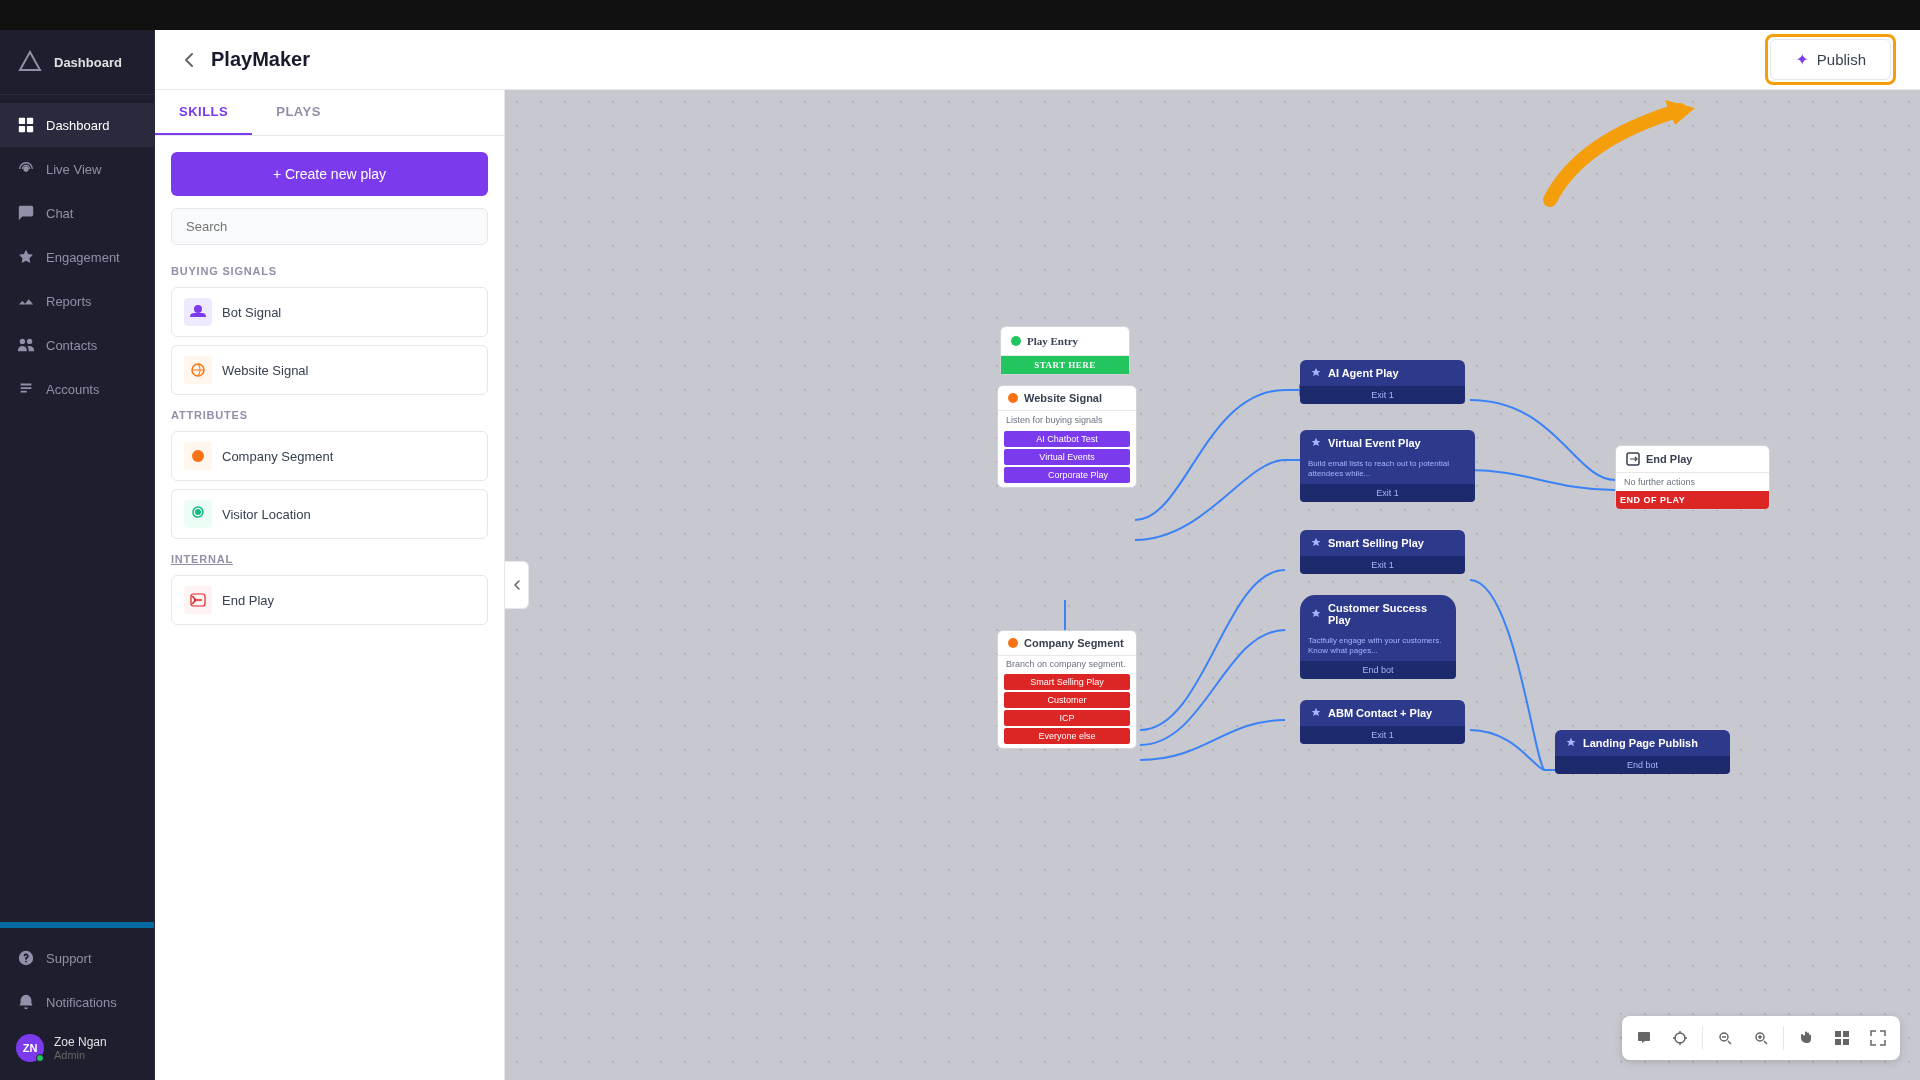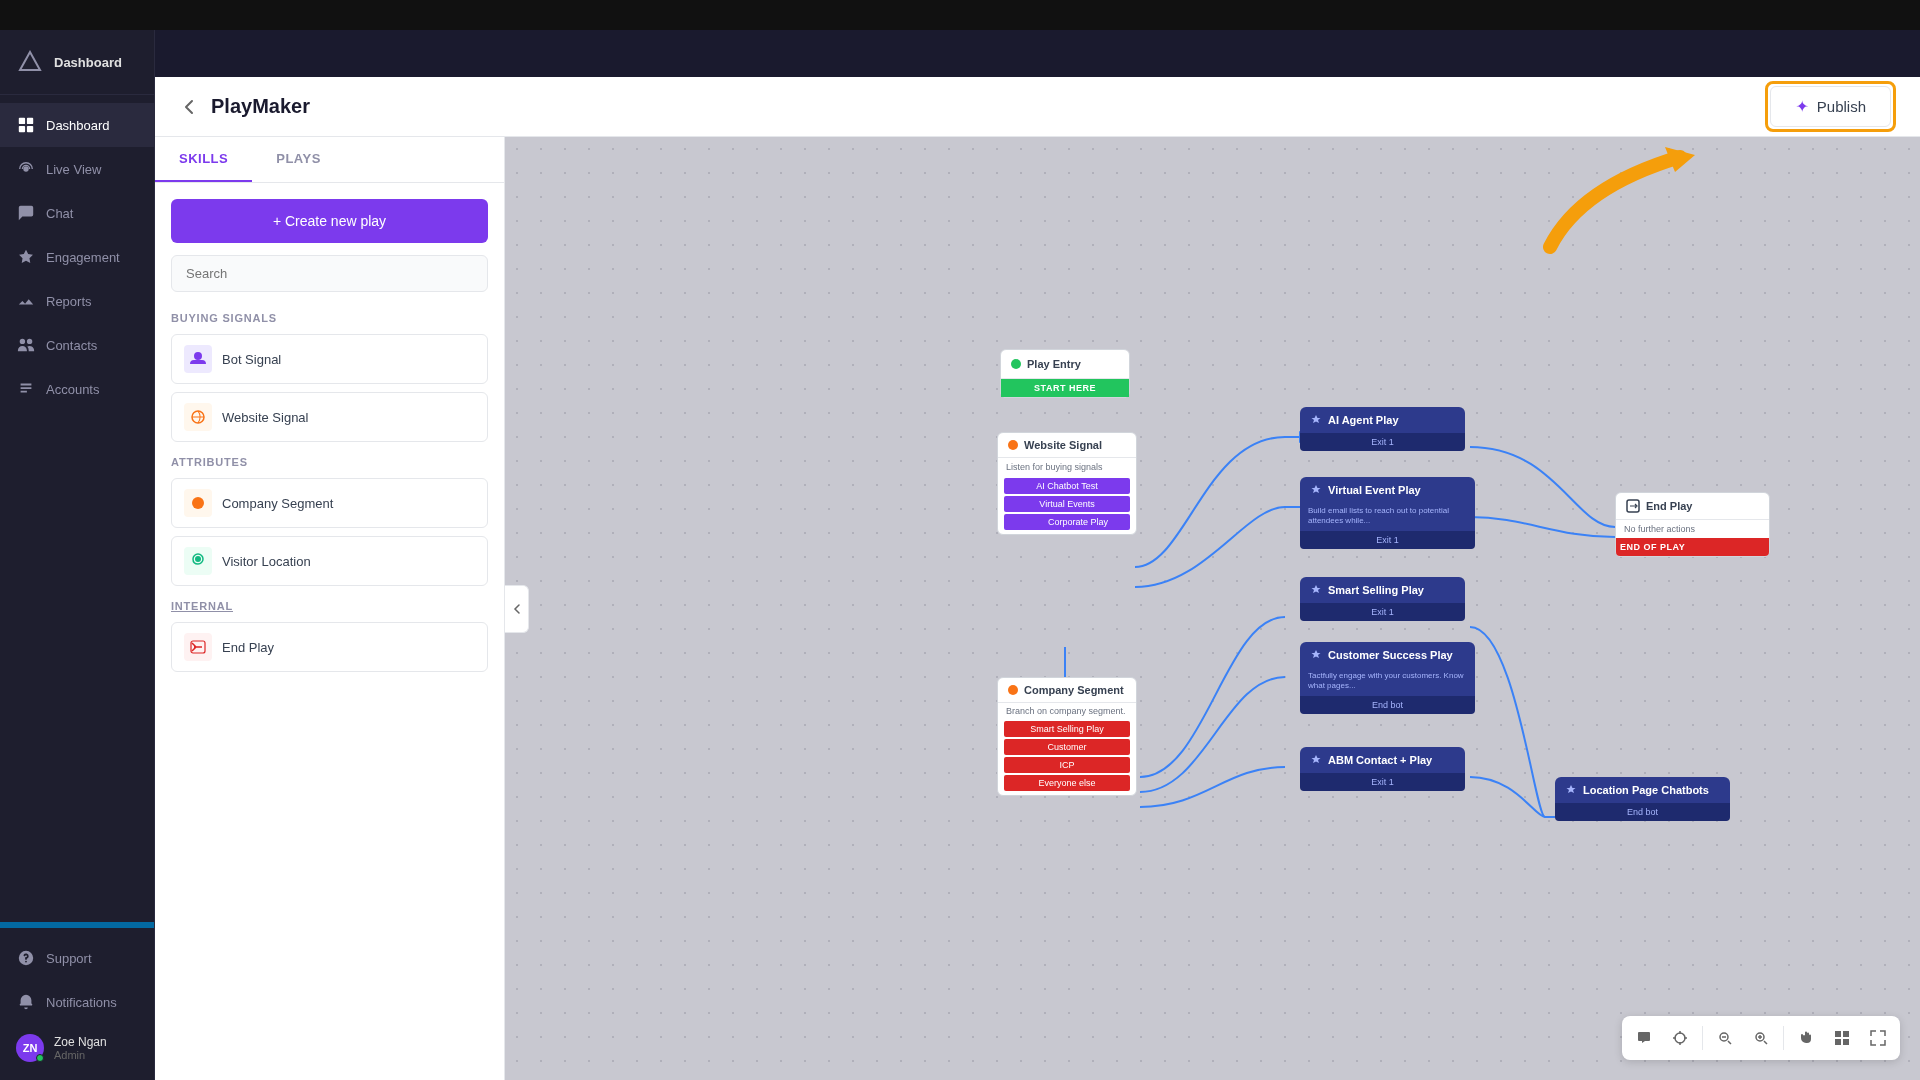--- a/index.html
+++ b/index.html
@@ -27,21 +27,21 @@
     .user-avatar { width: 28px; height: 28px; border-radius: 50%; background: #7c3aed; display: flex; align-items: center; justify-content: center; color: white; font-size: 11px; font-weight: 600; flex-shrink: 0; position: relative; }
     .user-avatar-dot { width: 8px; height: 8px; background: #22c55e; border-radius: 50%; position: absolute; bottom: 0; right: 0; border: 1px solid #1e1e2e; }
     .user-info { display: flex; flex-direction: column; }
     .user-name { color: #e0e0e0; font-size: 12px; font-weight: 500; }
     .user-role { color: #666; font-size: 11px; }
 
     
     .main { flex: 1; display: flex; flex-direction: column; overflow: hidden; }
 
     
-    .header { height: 60px; background: #fff; display: flex; align-items: center; padding: 0 24px; border-bottom: 1px solid #e5e7eb; gap: 12px; margin-top: 47px; }
+    .header { height: 60px; background: #fff; display: flex; align-items: center; padding: 0 24px; border-bottom: 1px solid #e5e7eb; gap: 12px; }
     .back-btn { color: #666; cursor: pointer; display: flex; align-items: center; }
     .header-title { font-size: 20px; font-weight: 600; color: #1a1a2e; }
     .header-spacer { flex: 1; }
     .publish-btn-wrapper { position: relative; border: 3px solid #fbbf24; border-radius: 8px; padding: 2px; }
     .publish-btn { background: #fff; border: 1px solid #e5e7eb; border-radius: 6px; padding: 10px 24px; display: flex; align-items: center; gap: 8px; cursor: pointer; font-size: 15px; font-weight: 500; color: #374151; }
     .publish-icon { color: #7c3aed; font-size: 16px; }
 
     
     .content { flex: 1; display: flex; overflow: hidden; }
 
@@ -365,21 +365,21 @@
 
           <path d="M 965 310 C 1050 310 1070 390 1110 390" stroke="#3b82f6" stroke-width="2" fill="none"></path>
 
           <defs>
             <marker id="arrowblue" markerWidth="6" markerHeight="6" refX="3" refY="3" orient="auto">
               <path d="M0,0 L0,6 L6,3 z" fill="#3b82f6"></path>
             </marker>
           </defs>
         </svg>
 
-        <div class="node node-play-entry" style="left:495px; top:212px;">
+        <div class="node node-play-entry" style="left:495px; top:236px;font-family:Liberation Serif, serif;">
           <div class="node-header">
             <div class="node-icon-dot dot-green"></div>
             <span class="node-title">Play Entry</span>
           </div>
           <div class="node-start-bar">START HERE</div>
         </div>
 
         <div class="node node-signal" style="left:492px; top:295px;">
           <div class="node-signal-header">
             <div class="node-icon-dot dot-orange"></div>
@@ -415,21 +415,21 @@
         <div class="node node-play" style="left:795px; top:440px;">
           <div class="node-play-header">
             <svg width="12" height="12" viewBox="0 0 12 12" fill="#a5b4fc" style="flex-shrink:0">
                 <path d="M6 1l1.5 3h3l-2.5 2 1 3L6 7.5 3 9l1-3L1.5 4h3z"></path>
               </svg>
             <span class="node-play-title">Smart Selling Play</span>
           </div>
           <div class="node-play-exit">Exit 1</div>
         </div>
 
-        <div class="node node-play" style="left:795px; top:505px; width:175px;">
+        <div class="node node-play" style="left:795px; top:505px; width:156px;border-radius:15px;">
           <div class="node-play-header">
             <svg width="12" height="12" viewBox="0 0 12 12" fill="#a5b4fc" style="flex-shrink:0">
                 <path d="M6 1l1.5 3h3l-2.5 2 1 3L6 7.5 3 9l1-3L1.5 4h3z"></path>
               </svg>
             <span class="node-play-title">Customer Success Play</span>
           </div>
           <div class="node-play-desc">Tactfully engage with your customers. Know what pages...</div>
           <div class="node-play-exit">End bot</div>
         </div>
 
@@ -465,21 +465,21 @@
           </div>
           <div class="node-end-desc">No further actions</div>
           <div class="node-end-bar">END OF PLAY</div>
         </div>
 
         <div class="node node-play" style="left:1050px; top:640px; width:175px;">
           <div class="node-play-header">
             <svg width="12" height="12" viewBox="0 0 12 12" fill="#a5b4fc" style="flex-shrink:0">
                 <path d="M6 1l1.5 3h3l-2.5 2 1 3L6 7.5 3 9l1-3L1.5 4h3z"></path>
               </svg>
-            <span class="node-play-title">Location Page Chatbots</span>
+            <span class="node-play-title">Landing Page Publish</span>
           </div>
           <div class="node-play-exit">End bot</div>
         </div>
 
         <div class="bottom-toolbar">
           <button class="toolbar-btn">
             <svg width="16" height="16" viewBox="0 0 16 16" fill="#666">
                 <path d="M2 3a1 1 0 011-1h10a1 1 0 011 1v7a1 1 0 01-1 1H9l-3 2v-2H3a1 1 0 01-1-1V3z"></path>
               </svg>
           </button>

